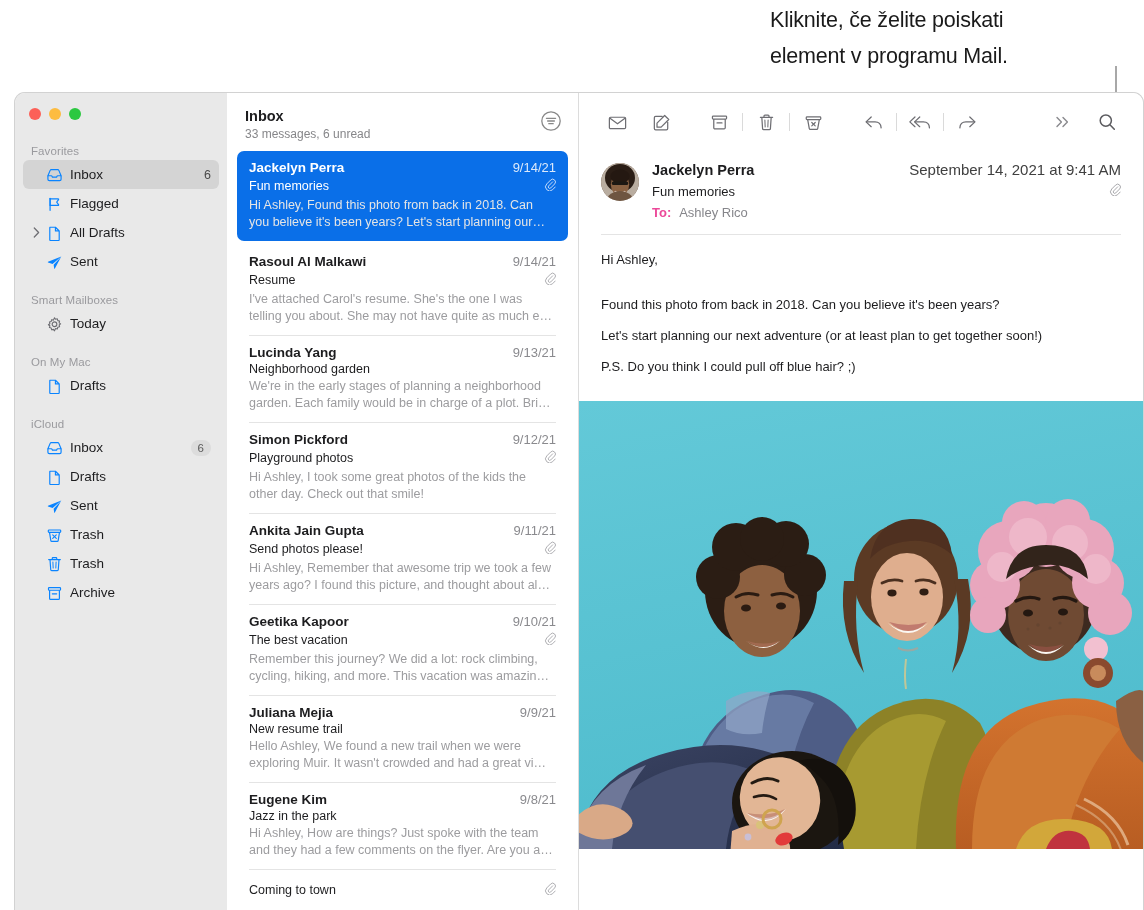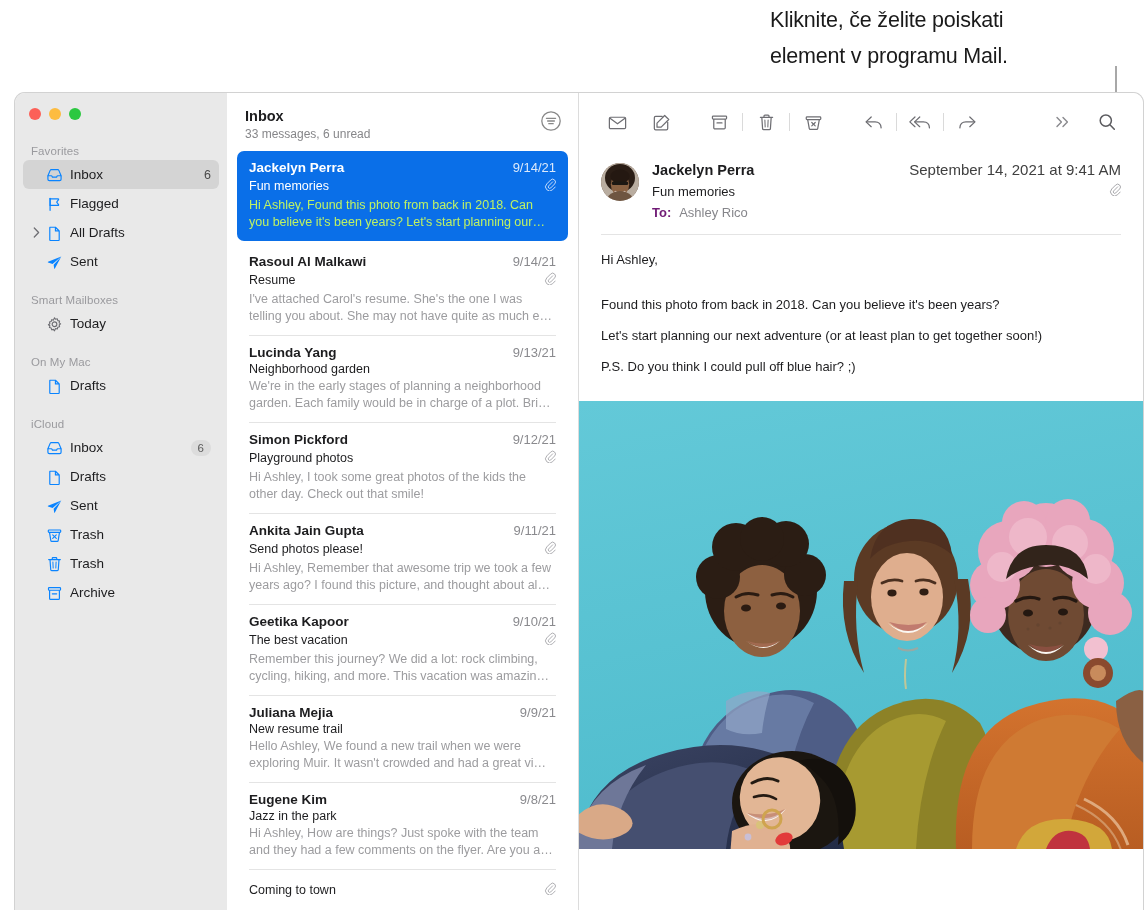--- a/index.html
+++ b/index.html
@@ -109,21 +109,21 @@
   .msg-row .mr-date { font-size: 13px; color: #8a8a8e; white-space: nowrap; padding-left: 8px; text-align: right; }
   .msg-row .mr-subject-line { display: flex; justify-content: space-between; align-items: center; margin-top: 2px; }
   .msg-row .mr-subject { font-size: 12.5px; color: #1d1d1f; }
   .msg-row .mr-preview {
     font-size: 12.5px; line-height: 17px; color: #9c9c9f;
     margin-top: 2px; max-height: 34px; overflow: hidden;
   }
   .msg-row.selected .mr-from,
   .msg-row.selected .mr-subject { color: #ffffff; }
   .msg-row.selected .mr-date { color: #dbe9fb; }
-  .msg-row.selected .mr-preview { color: #bef264; }
+  .msg-row.selected .mr-preview { color: #e5e5e5; }
   .msg-sep { height: 1px; background: #e4e4e4; margin: 0 22px; }
   .clip { width: 12px; height: 13px; flex: 0 0 12px; }
 
   
   #detail {
     flex: 1; height: 100%; background: #ffffff;
     display: flex; flex-direction: column; position: relative;
   }
   #toolbar {
     height: 58px; display: flex; align-items: center;
@@ -143,21 +143,21 @@
     overflow: hidden; flex: 0 0 38px; margin-right: 13px; margin-top: 2px;
     position: relative; background: #7e6a5a;
   }
   #msg-head .head-body { flex: 1; }
   .hb-row1 { display: flex; justify-content: space-between; align-items: baseline; }
   .hb-from { font-size: 14.5px; font-weight: bold; color: #1d1d1f; }
   .hb-time { font-size: 15px; color: #404040; }
   .hb-row2 { display: flex; justify-content: space-between; align-items: center; margin-top: 4px; }
   .hb-subject { font-size: 13px; color: #1d1d1f; }
   .hb-row3 { margin-top: 5px; font-size: 13px; }
-  .hb-to-label { color: #701a75; font-weight: bold; margin-right: 5px; }
+  .hb-to-label { color: #ec4899; font-weight: bold; margin-right: 5px; }
   .hb-to-value { color: #86868b; }
   #head-rule { height: 1px; background: #e4e4e4; margin: 14px 22px 0 22px; }
 
   #msg-body { padding: 16px 22px 0 22px; }
   #msg-body p { font-size: 13px; line-height: 18px; color: #1d1d1f; }
   #msg-body p.gap { margin-top: 27px; }
   #msg-body p.gap2 { margin-top: 13px; }
 
   
   #photo {

